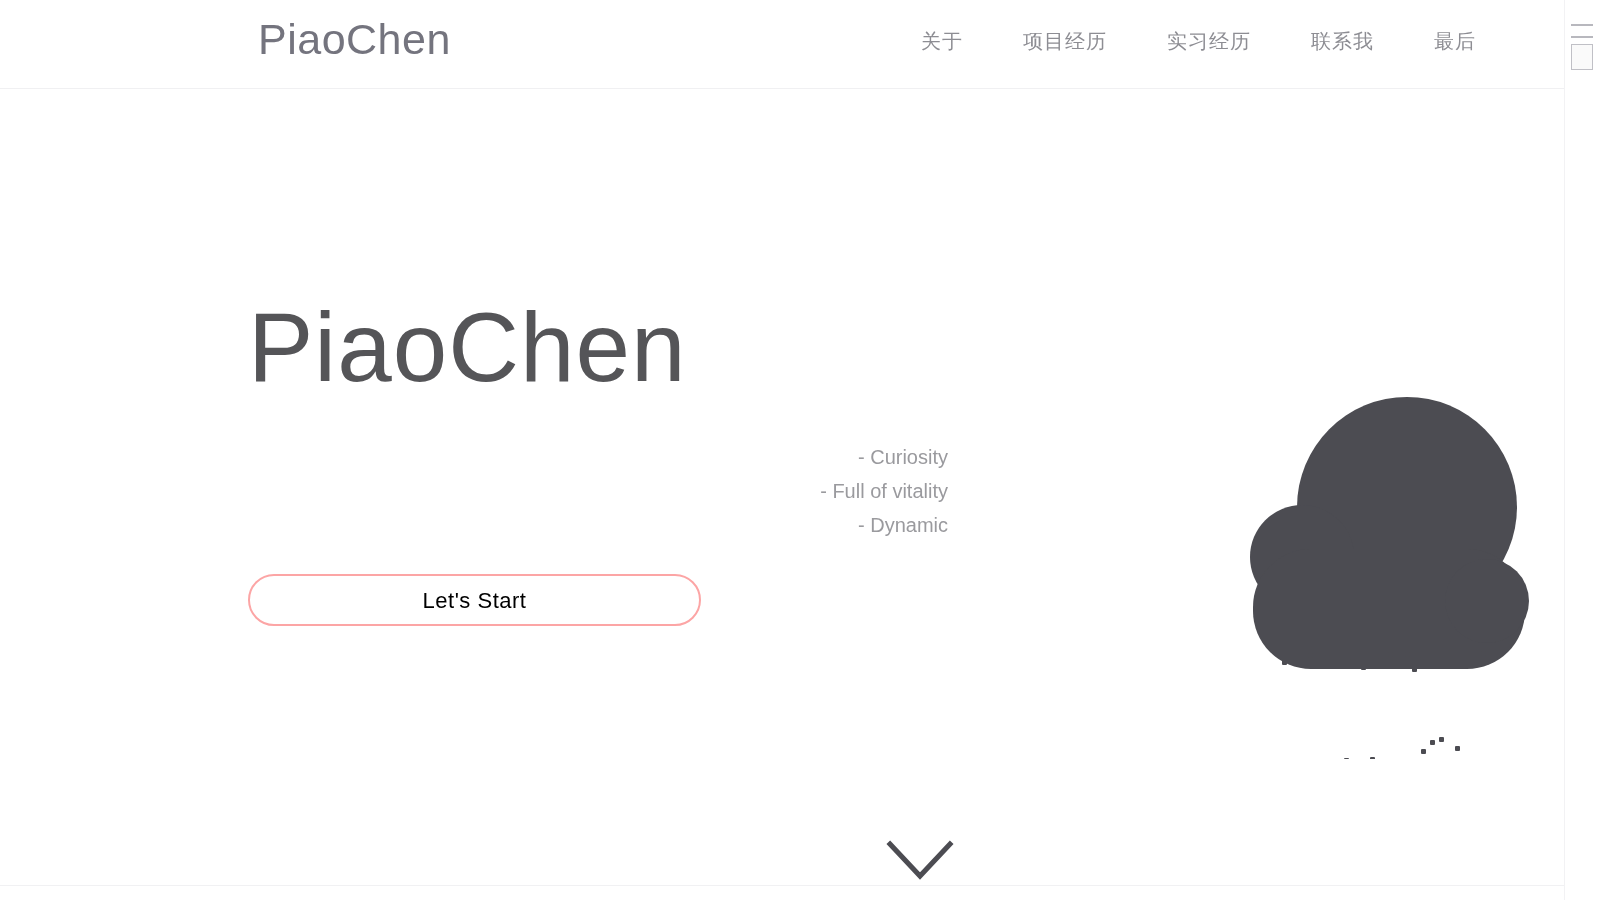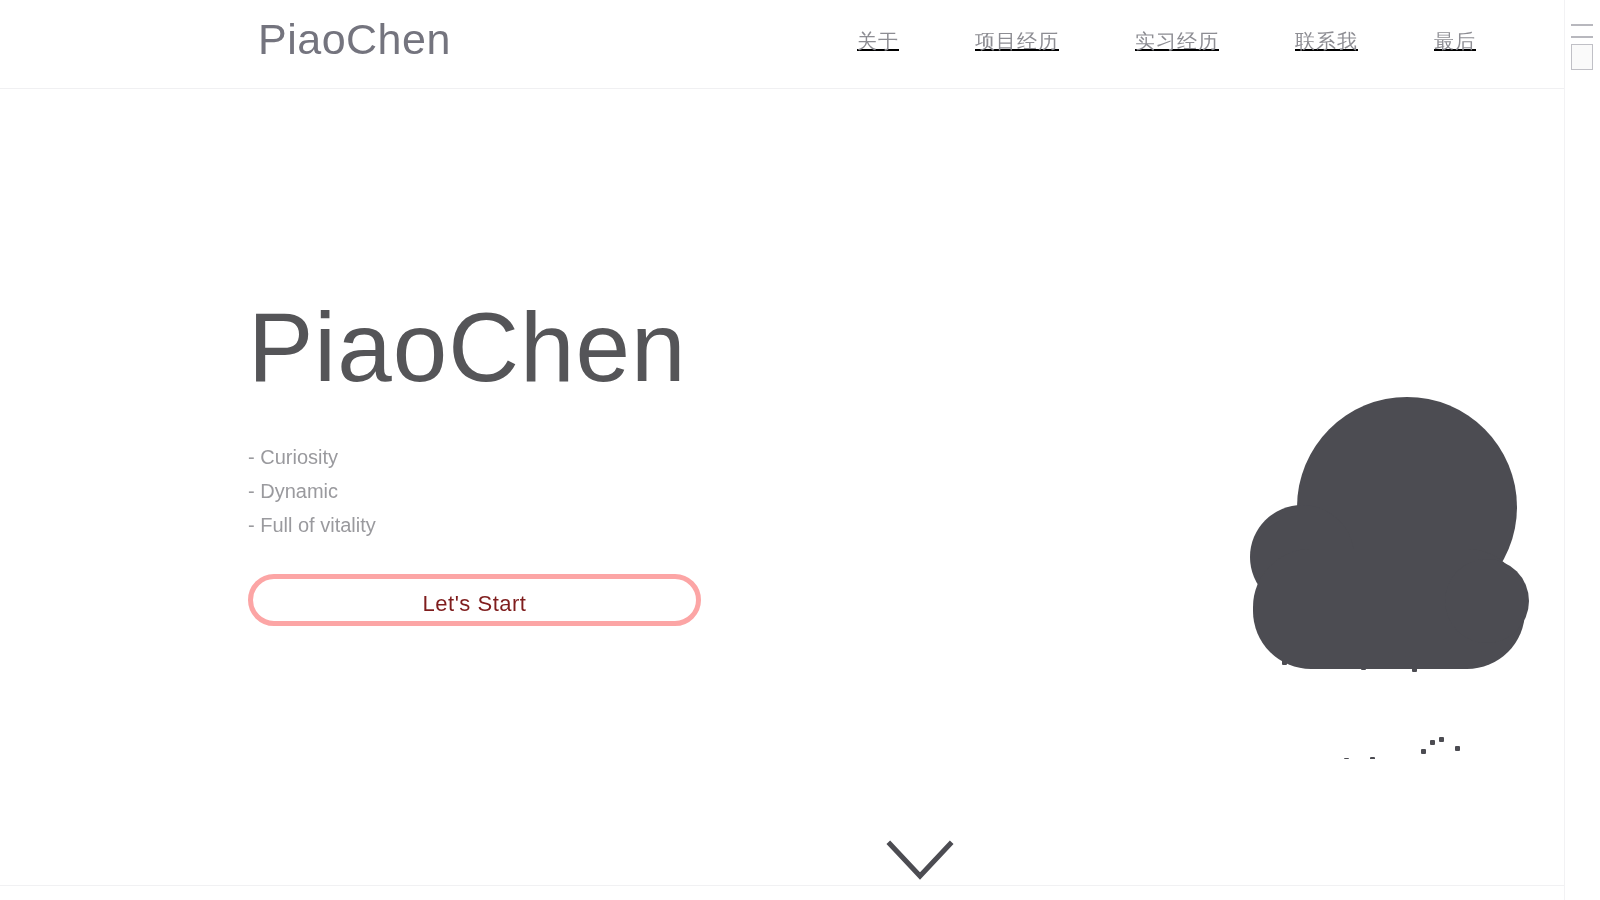--- a/index.html
+++ b/index.html
@@ -43,22 +43,21 @@
     white-space:nowrap;
     text-decoration:none;
   }
 
   .main-nav {
     position:absolute;
     right:60px;
     top:28px;
     display:flex;
     align-items:flex-start;
-    gap:16px;
-    text-decoration:underline;
+    gap:0px;
   }
 
   .nav-item {
     font-size:20px;
     color:#8d8d93;
     padding:0 30px;
     white-space:nowrap;
     text-decoration:none;
     cursor:pointer;
     letter-spacing:1px;
@@ -93,33 +92,34 @@
     list-style:none;
     margin-top:38px;
   }
 
   .trait-item {
     font-size:20px;
     color:#9a9a9e;
     line-height:34px;
     font-weight:400;
     white-space:nowrap;
+    text-align:right;
   }
 
   .start-button {
     display:block;
     margin-top:32px;
     width:453px;
     height:52px;
     line-height:50px;
     text-align:center;
-    border:5px solid #fca5a5;
+    border:2px solid #fca5a5;
     border-radius:30px;
     background:transparent;
-    color:#7f1d1d;
+    color:#000000;
     font-size:22px;
     font-weight:400;
     font-family:"Liberation Sans", sans-serif;
     cursor:pointer;
     letter-spacing:0.5px;
   }
 
   
   .cloud-art {
     position:absolute;
@@ -194,22 +194,22 @@
   </div>
 
   <div class="hero">
 
     <div class="hero-left">
 
       <h1 class="hero-title">PiaoChen</h1>
 
       <ul class="trait-list">
         <li class="trait-item">- Curiosity</li>
+        <li class="trait-item">- Full of vitality</li>
         <li class="trait-item">- Dynamic</li>
-        <li class="trait-item">- Full of vitality</li>
       </ul>
 
       <button class="start-button">Let's Start</button>
     </div>
 
     <div class="cloud-art">
       <svg class="cloud-svg" width="300" height="430" viewBox="0 0 300 430">
         <g fill="#4c4c52">
 
           <circle cx="167" cy="178" r="110"></circle>

